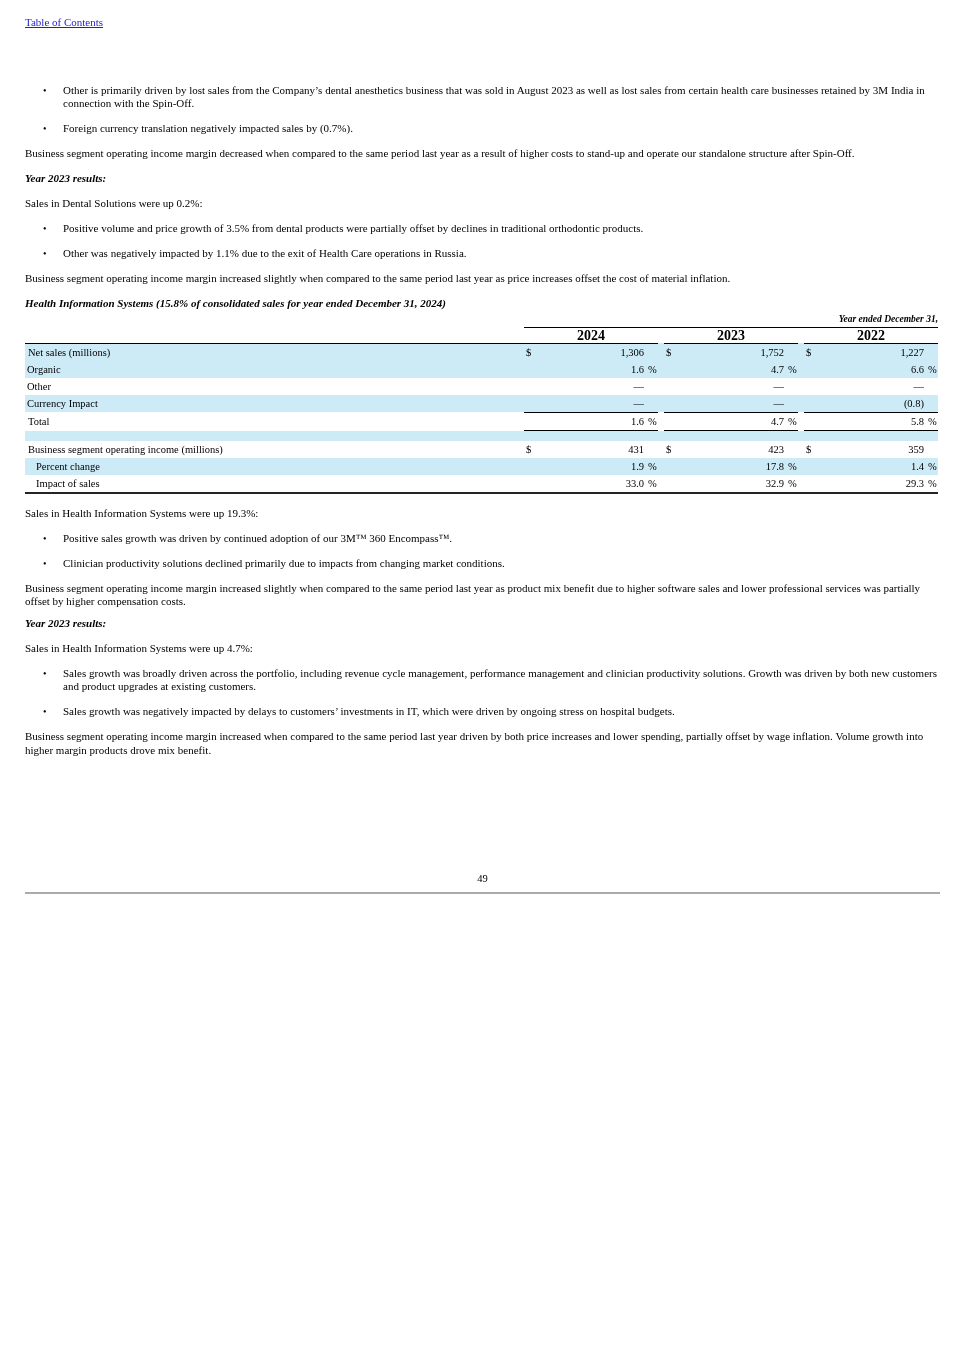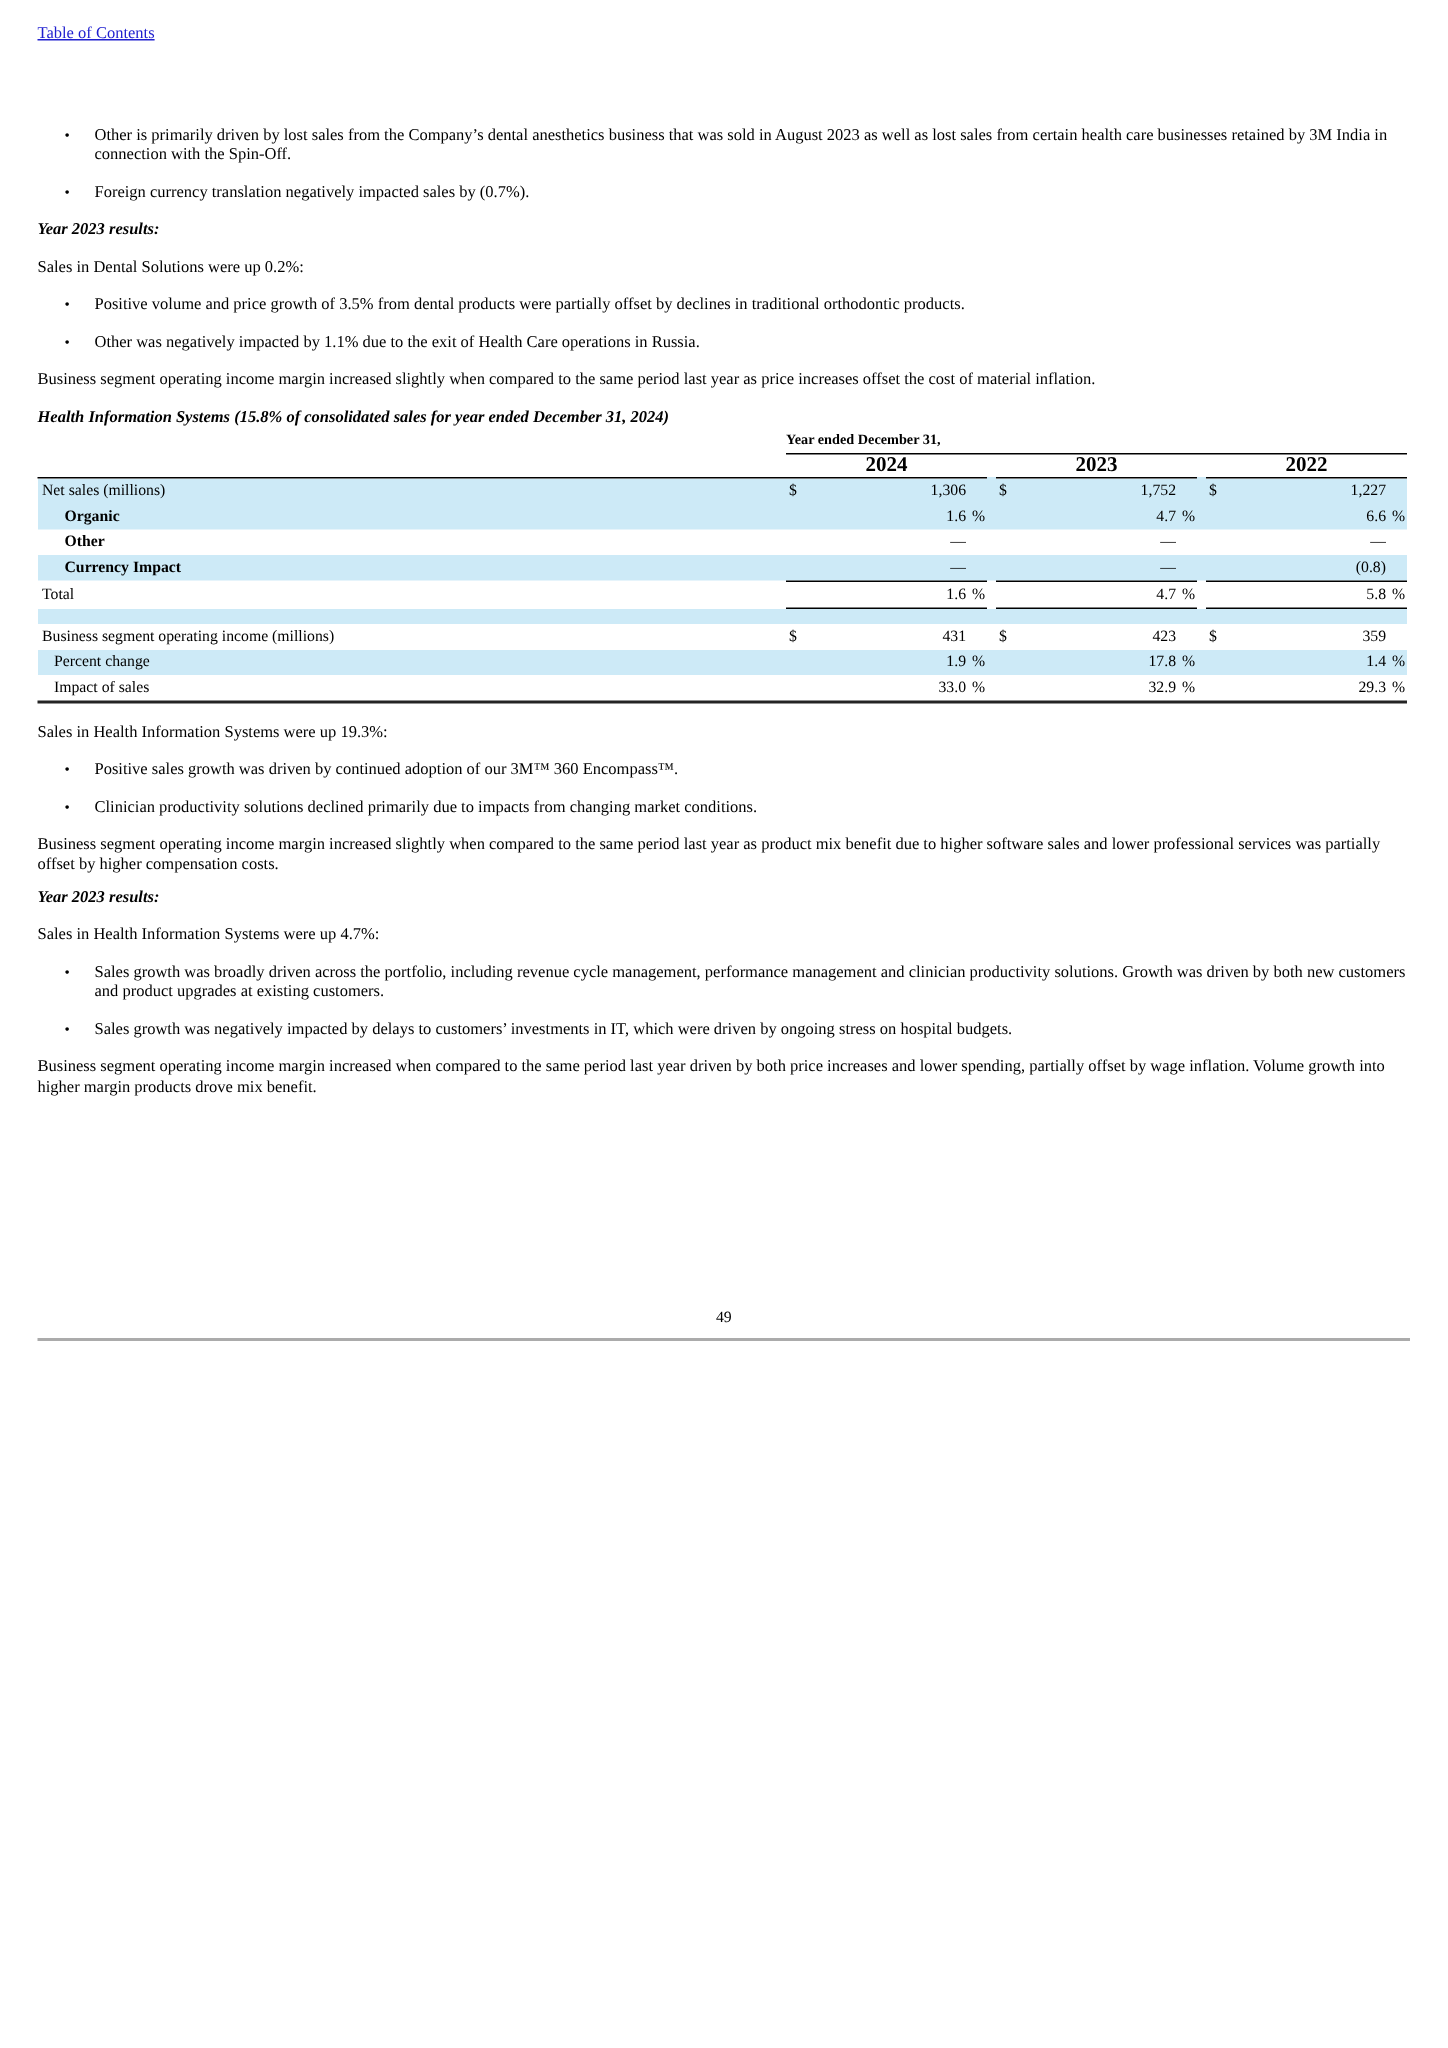--- a/index.html
+++ b/index.html
@@ -30,28 +30,28 @@
   
   ul.bullets{list-style:none;margin:0;padding:0;}
   ul.bullets li{display:flex;margin:0 0 11.5px 0;}
   ul.bullets .b-marker{flex:none;width:20px;padding-left:18px;font-size:10px;}
   ul.bullets .b-text{flex:1;}
   
   .tbl-wrap{margin:0 0 13px 0;border-bottom:2.5px solid #242424;width:913px;}
   table.fin{width:913px;border-collapse:collapse;table-layout:fixed;font-size:10.5px;line-height:13px;}
   table.fin td{padding:2px 0;vertical-align:bottom;overflow:hidden;white-space:nowrap;}
   table.fin .shaded td{background:var(--shade);}
-  table.fin .spanner{font-size:9.5px;font-weight:bold;text-align:left;border-bottom:1px solid var(--rule);padding:0 0 2px 0;line-height:11px;}
+  table.fin .spanner{font-size:9.5px;font-weight:bold;text-align:right;border-bottom:1px solid var(--rule);padding:0 0 2px 0;line-height:11px;font-style:italic;}
   table.fin .hlbl{padding:0;}
   table.fin .yr{font-size:14px;font-weight:bold;text-align:center;padding:2px 0 2px 0;line-height:11px;}
   table.fin .yr-b{border-bottom:1px solid var(--rule);}
   table.fin td.lbl{text-align:left;}
   table.fin td.ind0{padding-left:3px;}
   table.fin td.ind1{padding-left:11px;}
-  table.fin td.ind2{padding-left:18px;font-weight:bold;}
+  table.fin td.ind2{padding-left:2px;}
   table.fin td.cur{text-align:left;padding-left:2px;}
   table.fin td.val{text-align:right;}
   table.fin td.pct{text-align:left;padding-left:4px;}
   table.fin td.rule{border-top:1px solid var(--rule);border-bottom:1px solid var(--rule);}
   table.fin td.spacer{height:10px;padding:0;}
   
   .footer{position:absolute;top:872px;left:25px;right:25px;}
   .pagenum{text-align:center;font-size:10.5px;margin:0 0 6px 0;}
   .footer-rule{border-top:2px solid var(--footer-rule);height:0;}
 </style>
@@ -68,20 +68,21 @@
     <li>
       <span class="b-marker">•</span>
       <span class="b-text">Other is primarily driven by lost sales from the Company’s dental anesthetics business that was sold in August 2023 as well as lost sales from certain health care businesses retained by 3M India in connection with the Spin-Off.</span>
     </li>
     <li>
       <span class="b-marker">•</span>
       <span class="b-text">Foreign currency translation negatively impacted sales by (0.7%).</span>
     </li>
   </ul>
 
+  <p class="para">Business segment operating income margin decreased when compared to the same period last year as a result of higher costs to stand-up and operate our standalone structure after Spin-Off.</p>
 
   <h4 class="bi">Year 2023 results:</h4>
 
   <p class="para">Sales in Dental Solutions were up 0.2%:</p>
 
   <ul class="bullets">
     <li>
       <span class="b-marker">•</span>
       <span class="b-text">Positive volume and price growth of 3.5% from dental products were partially offset by declines in traditional orthodontic products.</span>
     </li>

